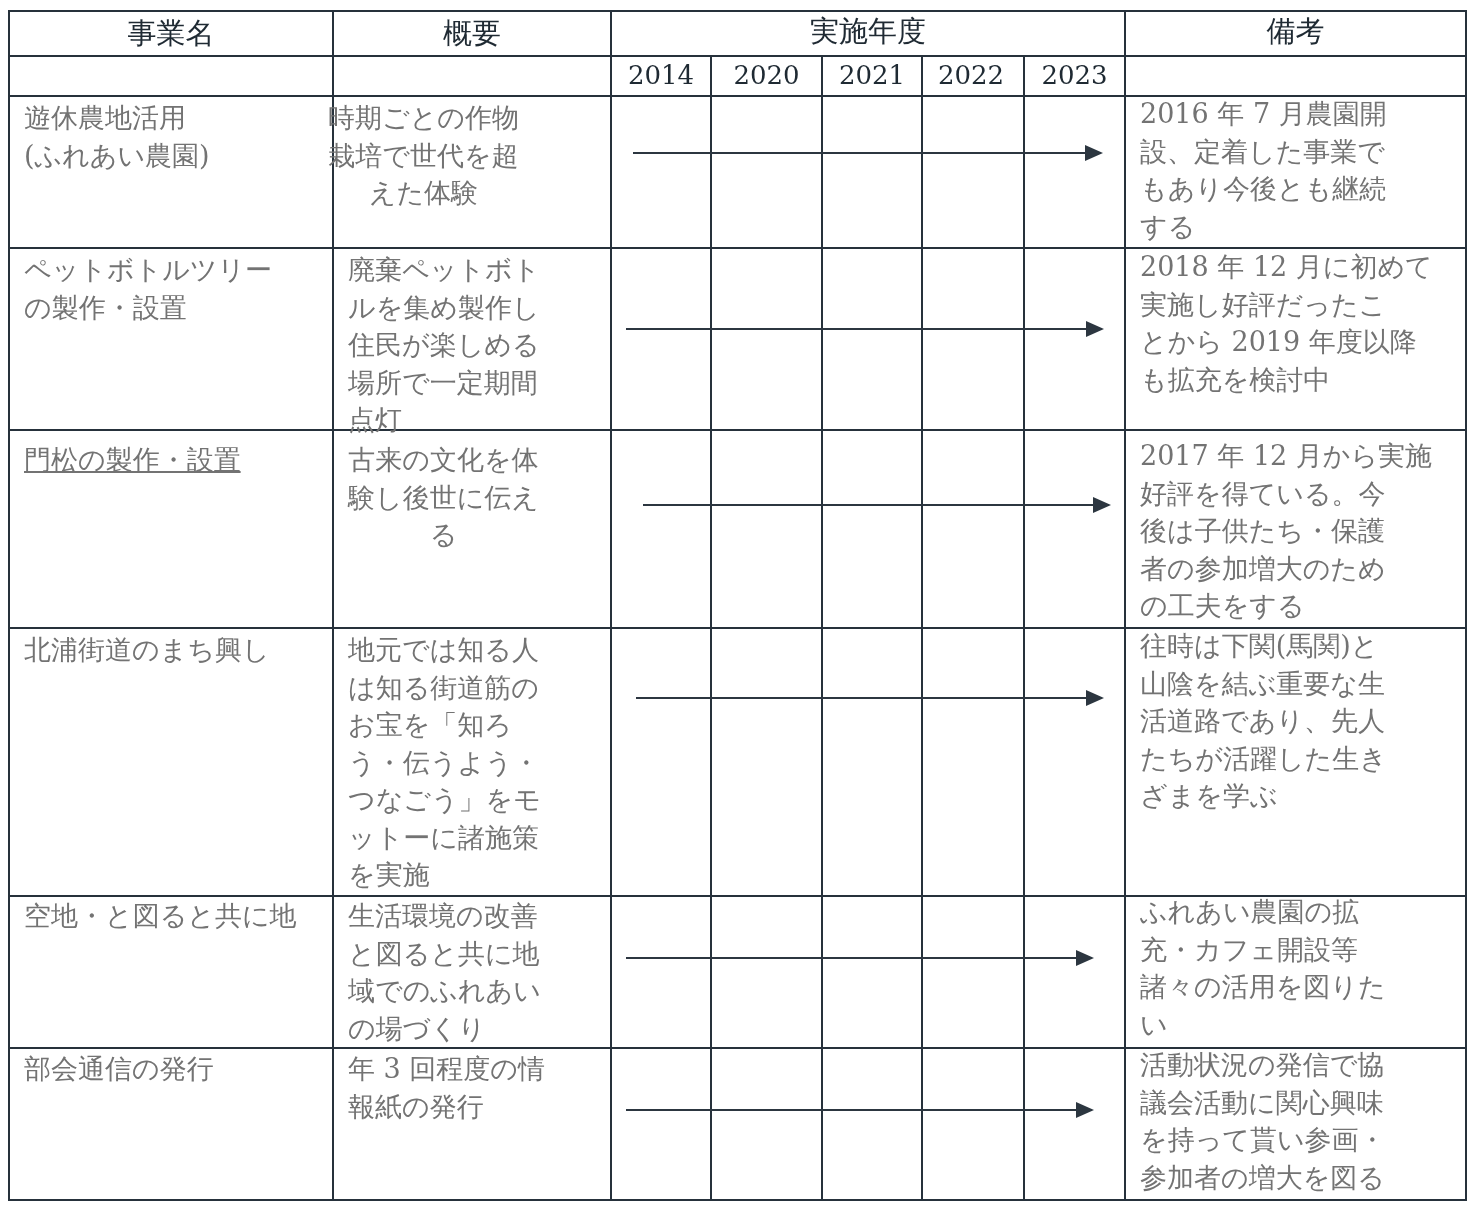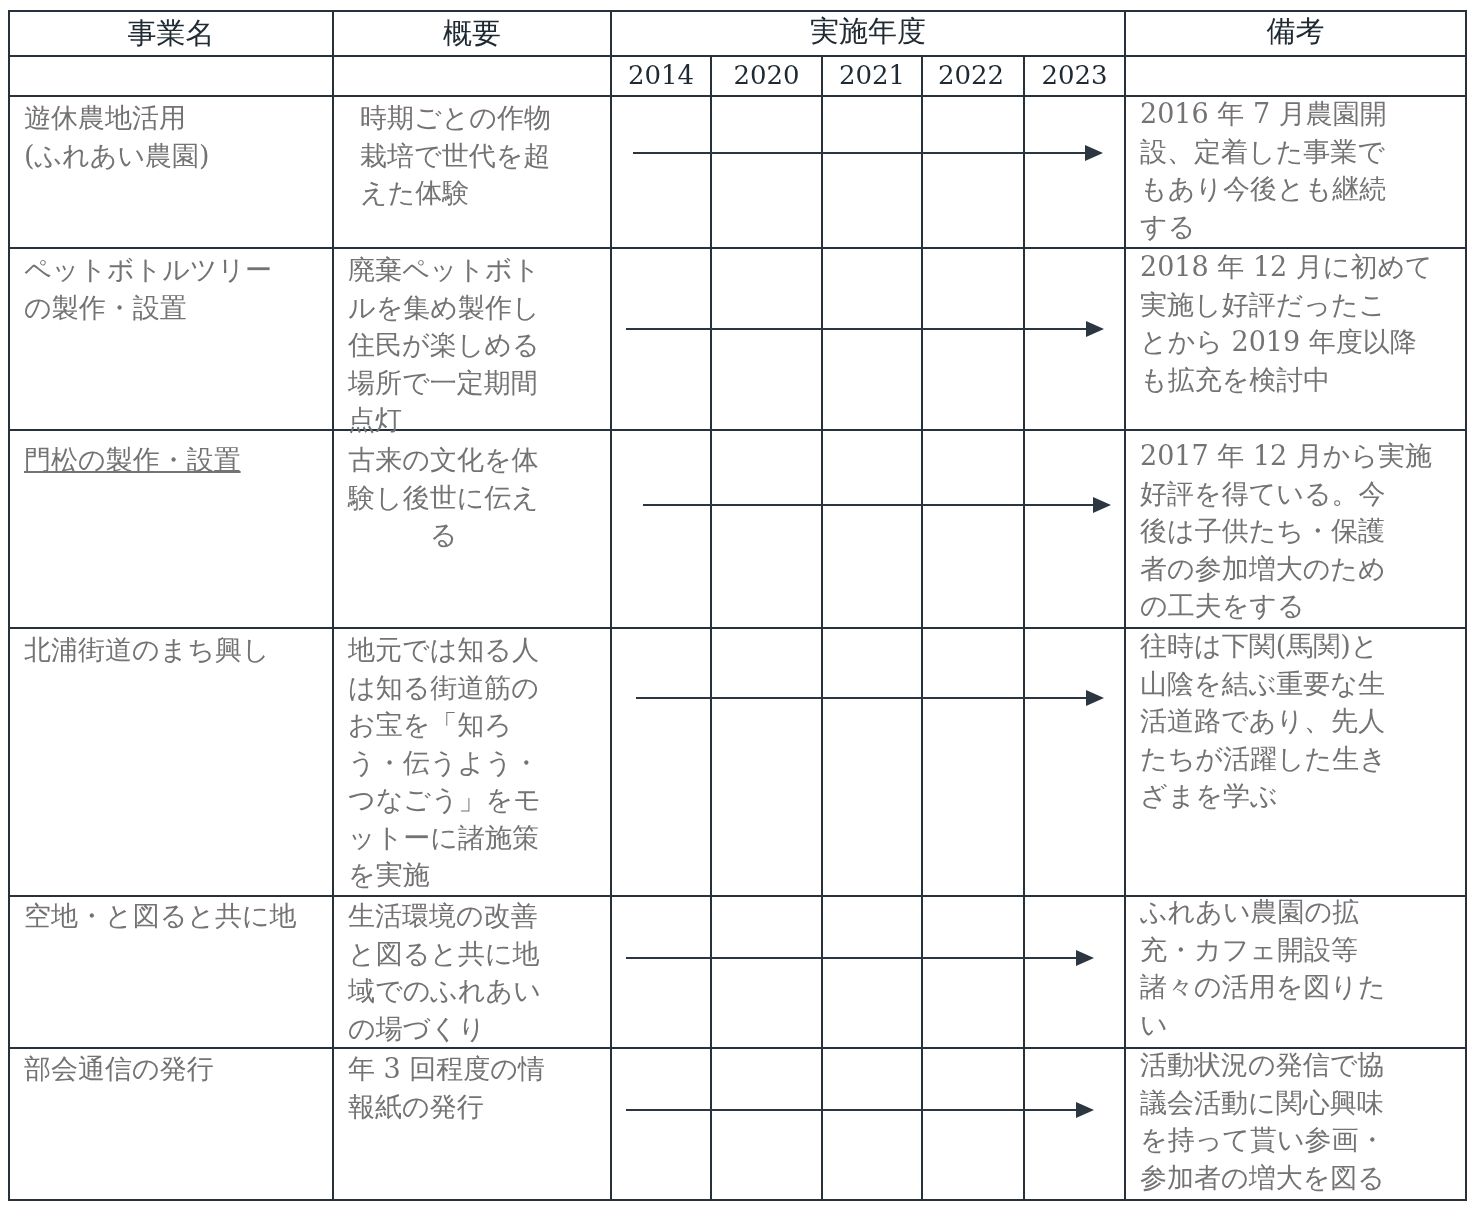--- a/index.html
+++ b/index.html
@@ -48,21 +48,21 @@
 
   <div class="year" style="left:612px;width:98px;">2014</div>
   <div class="year" style="left:712px;width:109px;">2020</div>
   <div class="year" style="left:823px;width:98px;">2021</div>
   <div class="year" style="left:923px;width:96px;">2022</div>
   <div class="year" style="left:1025px;width:99px;">2023</div>
 
   <div>
     <div class="cell-text" style="left:24px;top:99px;">遊休農地活用
 (ふれあい農園)</div>
-    <div class="cell-text" style="left:360px;top:99px;">時期ごとの作物
+    <div class="cell-text" style="left:328px;top:99px;text-align:center;">時期ごとの作物
 栽培で世代を超
 えた体験</div>
     <div class="arrow" style="left:633px;top:152px;width:468px;"></div>
     <div class="cell-text" style="left:1140px;top:95px;">2016 年 7 月農園開
 設、定着した事業で
 もあり今後とも継続
 する</div>
   </div>
 
   <div>

